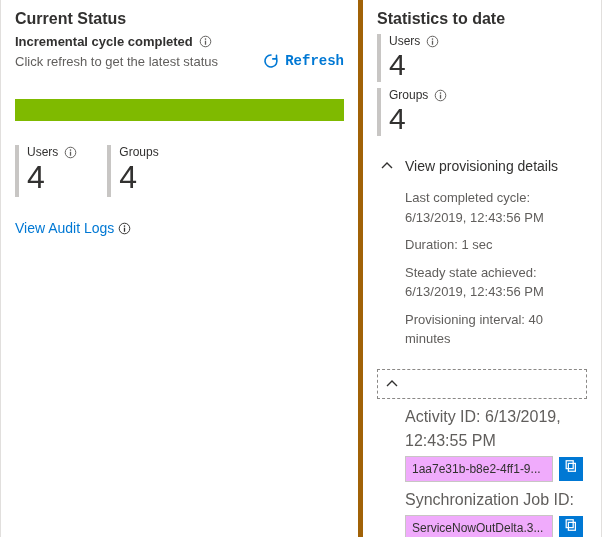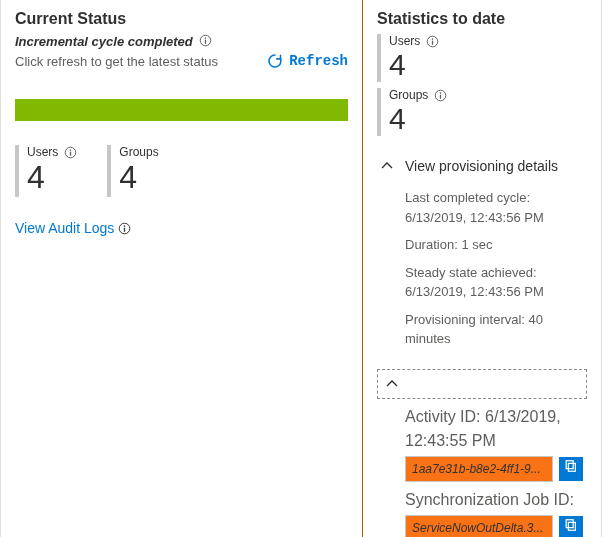--- a/index.html
+++ b/index.html
@@ -17,37 +17,37 @@
     height: 537px;
     border: 1px solid #e1dfdd;
     border-top: none;
     border-bottom: none;
   }
   .col {
     padding: 10px 14px 12px 14px;
   }
   .left {
     width: 362px;
-    border-right: 1px solid #a16207;
+    border-right: 5px solid #a16207;
   }
   .right {
     flex: 1;
     width: 240px;
   }
   h2.section-title {
     font-size: 16px;
     font-weight: 700;
     margin-bottom: 6px;
   }
   .sub-row {
     display: flex;
+    align-items: center;
     font-size: 13px;
     font-weight: 700;
     margin-bottom: 4px;
-    font-style: italic;
   }
   .info-icon {
     display: inline-flex;
     width: 13px;
     height: 13px;
     margin-left: 6px;
   }
   .info-icon svg { width: 13px; height: 13px; }
   .refresh-row {
     display: flex;
@@ -129,29 +129,28 @@
     padding: 6px 4px 6px 28px;
     font-size: 13px;
     color: #605e5c;
     line-height: 1.5;
   }
   .details .pair { margin-bottom: 8px; }
   .field-label { font-size:16px; color:#605e5c; margin-bottom:3px; }
   .id-row { display:flex; align-items:center; margin-bottom:6px;}
   .id-box {
     flex:1;
-    background:#f97316;
+    background:#f0abfc;
     border:1px solid #c8c6c4;
     font-size:12px;
     padding:3px 6px;
     white-space:nowrap;
     overflow:hidden;
     text-overflow:ellipsis;
     color:#323130;
-    font-style:italic;
   }
   .copy-btn {
     width:24px; height:24px;
     background:#0078d4;
     margin-left:6px;
     display:flex; align-items:center; justify-content:center;
     cursor:pointer;
   }
   .copy-btn svg { width:14px; height:14px; }
   .right .stat-block { margin-bottom: 6px; }

